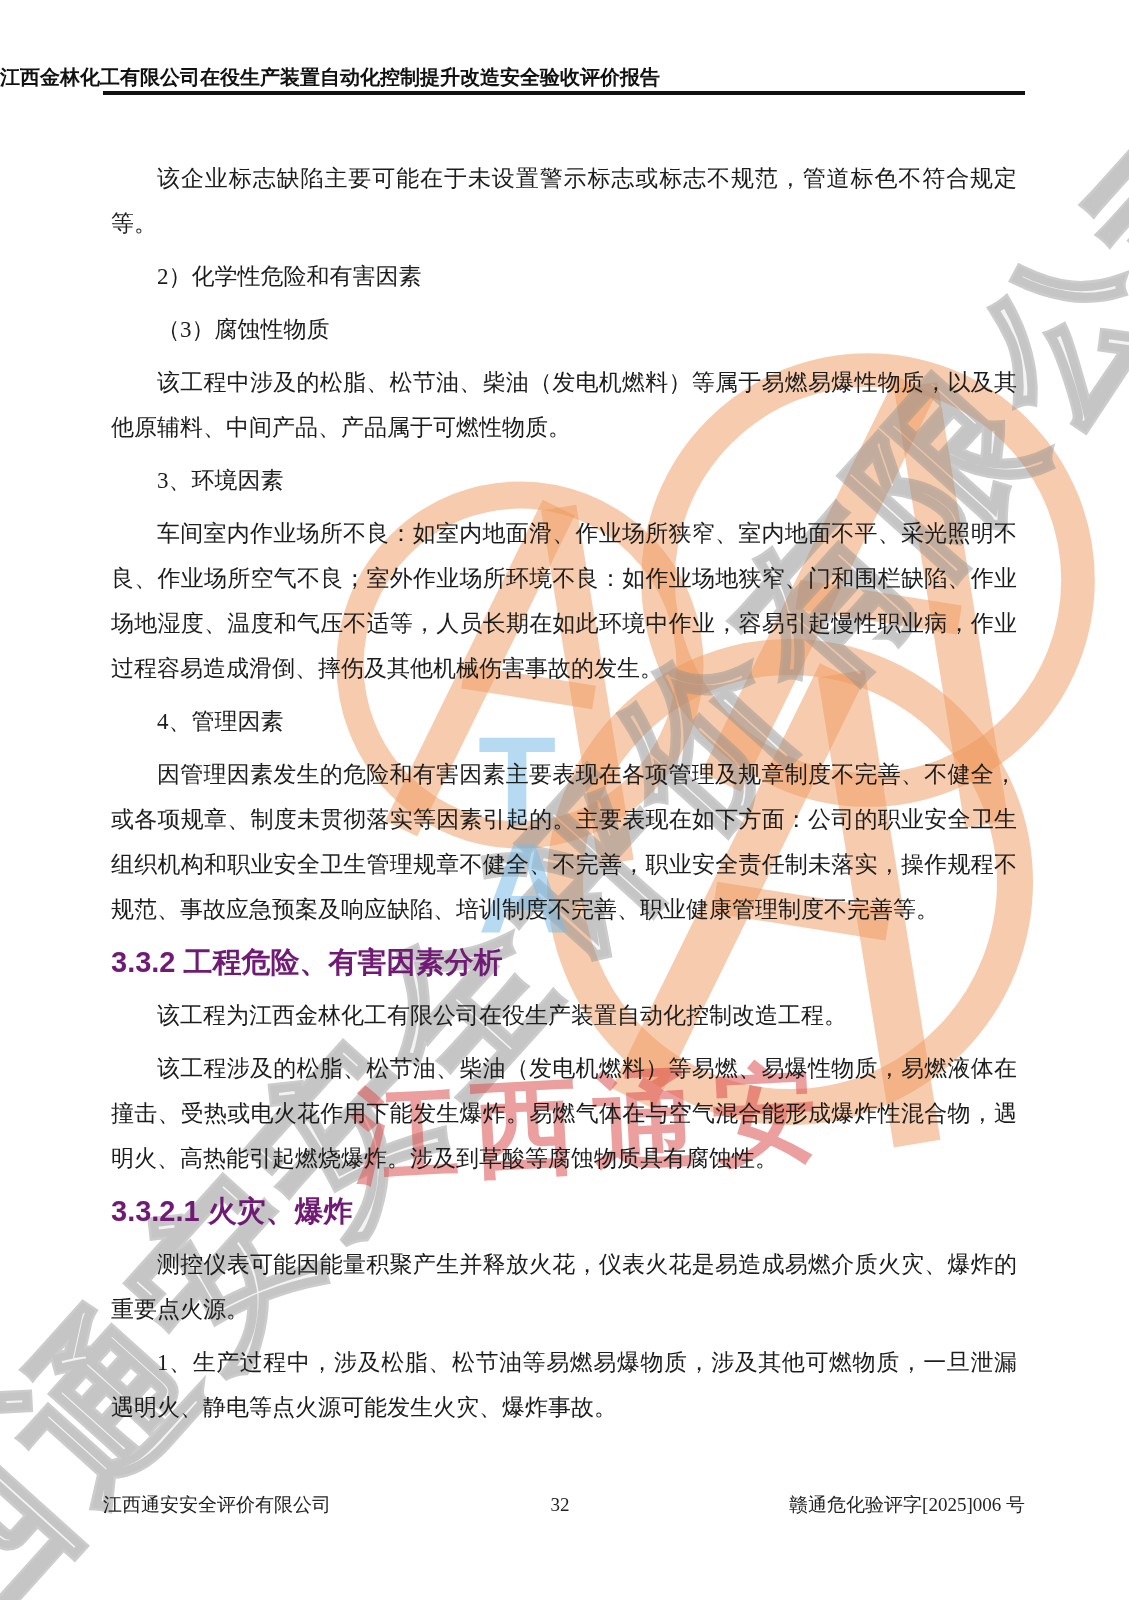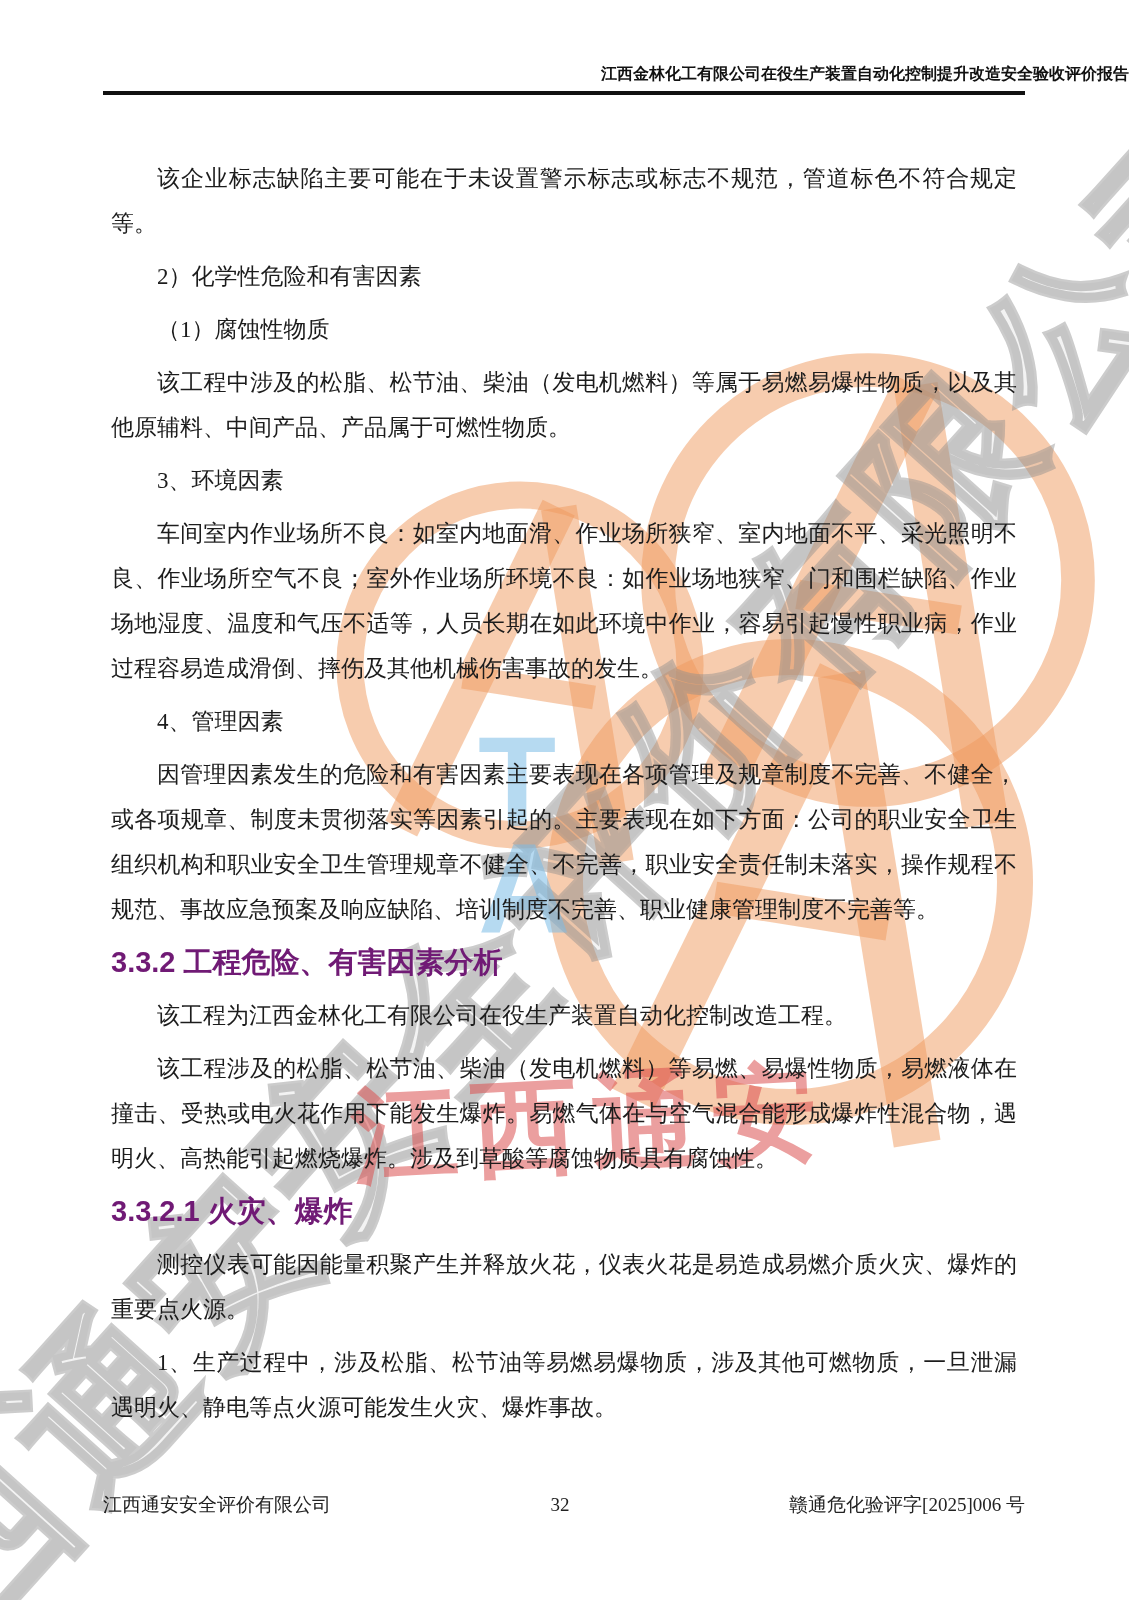--- a/index.html
+++ b/index.html
@@ -36,21 +36,21 @@
     position:absolute;left:352px;top:1066px;
     font-family:"Liberation Sans", sans-serif;
     font-weight:800;font-size:106px;letter-spacing:14px;
     transform:rotate(-3deg);transform-origin:left center;
     color:var(--red,#DC5252);opacity:.55;white-space:nowrap;
   }
   
   .content{position:absolute;inset:0;z-index:1;}
   .hdr-title{
     position:absolute;top:64px;left:0;width:100%;
-    text-align:right;font-size:16px;font-weight:bold;
+    text-align:left;font-size:20px;font-weight:bold;
     letter-spacing:0px;color:#111;
   }
   .hdr-rule{
     position:absolute;top:91px;left:103px;width:922px;height:4px;
     background:#111;
   }
   .body-text{
     position:absolute;top:148px;left:103px;width:922px;
     font-size:23px;line-height:45px;
   }
@@ -101,21 +101,21 @@
   </div>
 
   <div class="content">
 
     <div class="hdr-title">江西金林化工有限公司在役生产装置自动化控制提升改造安全验收评价报告</div>
     <div class="hdr-rule"></div>
 
     <div class="body-text">
       <p>该企业标志缺陷主要可能在于未设置警示标志或标志不规范，管道标色不符合规定等。</p>
       <p>2）化学性危险和有害因素</p>
-      <p>（1）腐蚀性物质</p>
+      <p>（3）腐蚀性物质</p>
       <p>该工程中涉及的松脂、松节油、柴油（发电机燃料）等属于易燃易爆性物质，以及其他原辅料、中间产品、产品属于可燃性物质。</p>
       <p>3、环境因素</p>
       <p>车间室内作业场所不良：如室内地面滑、作业场所狭窄、室内地面不平、采光照明不良、作业场所空气不良；室外作业场所环境不良：如作业场地狭窄、门和围栏缺陷、作业场地湿度、温度和气压不适等，人员长期在如此环境中作业，容易引起慢性职业病，作业过程容易造成滑倒、摔伤及其他机械伤害事故的发生。</p>
       <p>4、管理因素</p>
       <p>因管理因素发生的危险和有害因素主要表现在各项管理及规章制度不完善、不健全，或各项规章、制度未贯彻落实等因素引起的。主要表现在如下方面：公司的职业安全卫生组织机构和职业安全卫生管理规章不健全、不完善，职业安全责任制未落实，操作规程不规范、事故应急预案及响应缺陷、培训制度不完善、职业健康管理制度不完善等。</p>
       <h2>3.3.2 工程危险、有害因素分析</h2>
       <p>该工程为江西金林化工有限公司在役生产装置自动化控制改造工程。</p>
       <p>该工程涉及的松脂、松节油、柴油（发电机燃料）等易燃、易爆性物质，易燃液体在撞击、受热或电火花作用下能发生爆炸。易燃气体在与空气混合能形成爆炸性混合物，遇明火、高热能引起燃烧爆炸。涉及到草酸等腐蚀物质具有腐蚀性。</p>
       <h3>3.3.2.1 火灾、爆炸</h3>
       <p>测控仪表可能因能量积聚产生并释放火花，仪表火花是易造成易燃介质火灾、爆炸的重要点火源。</p>

